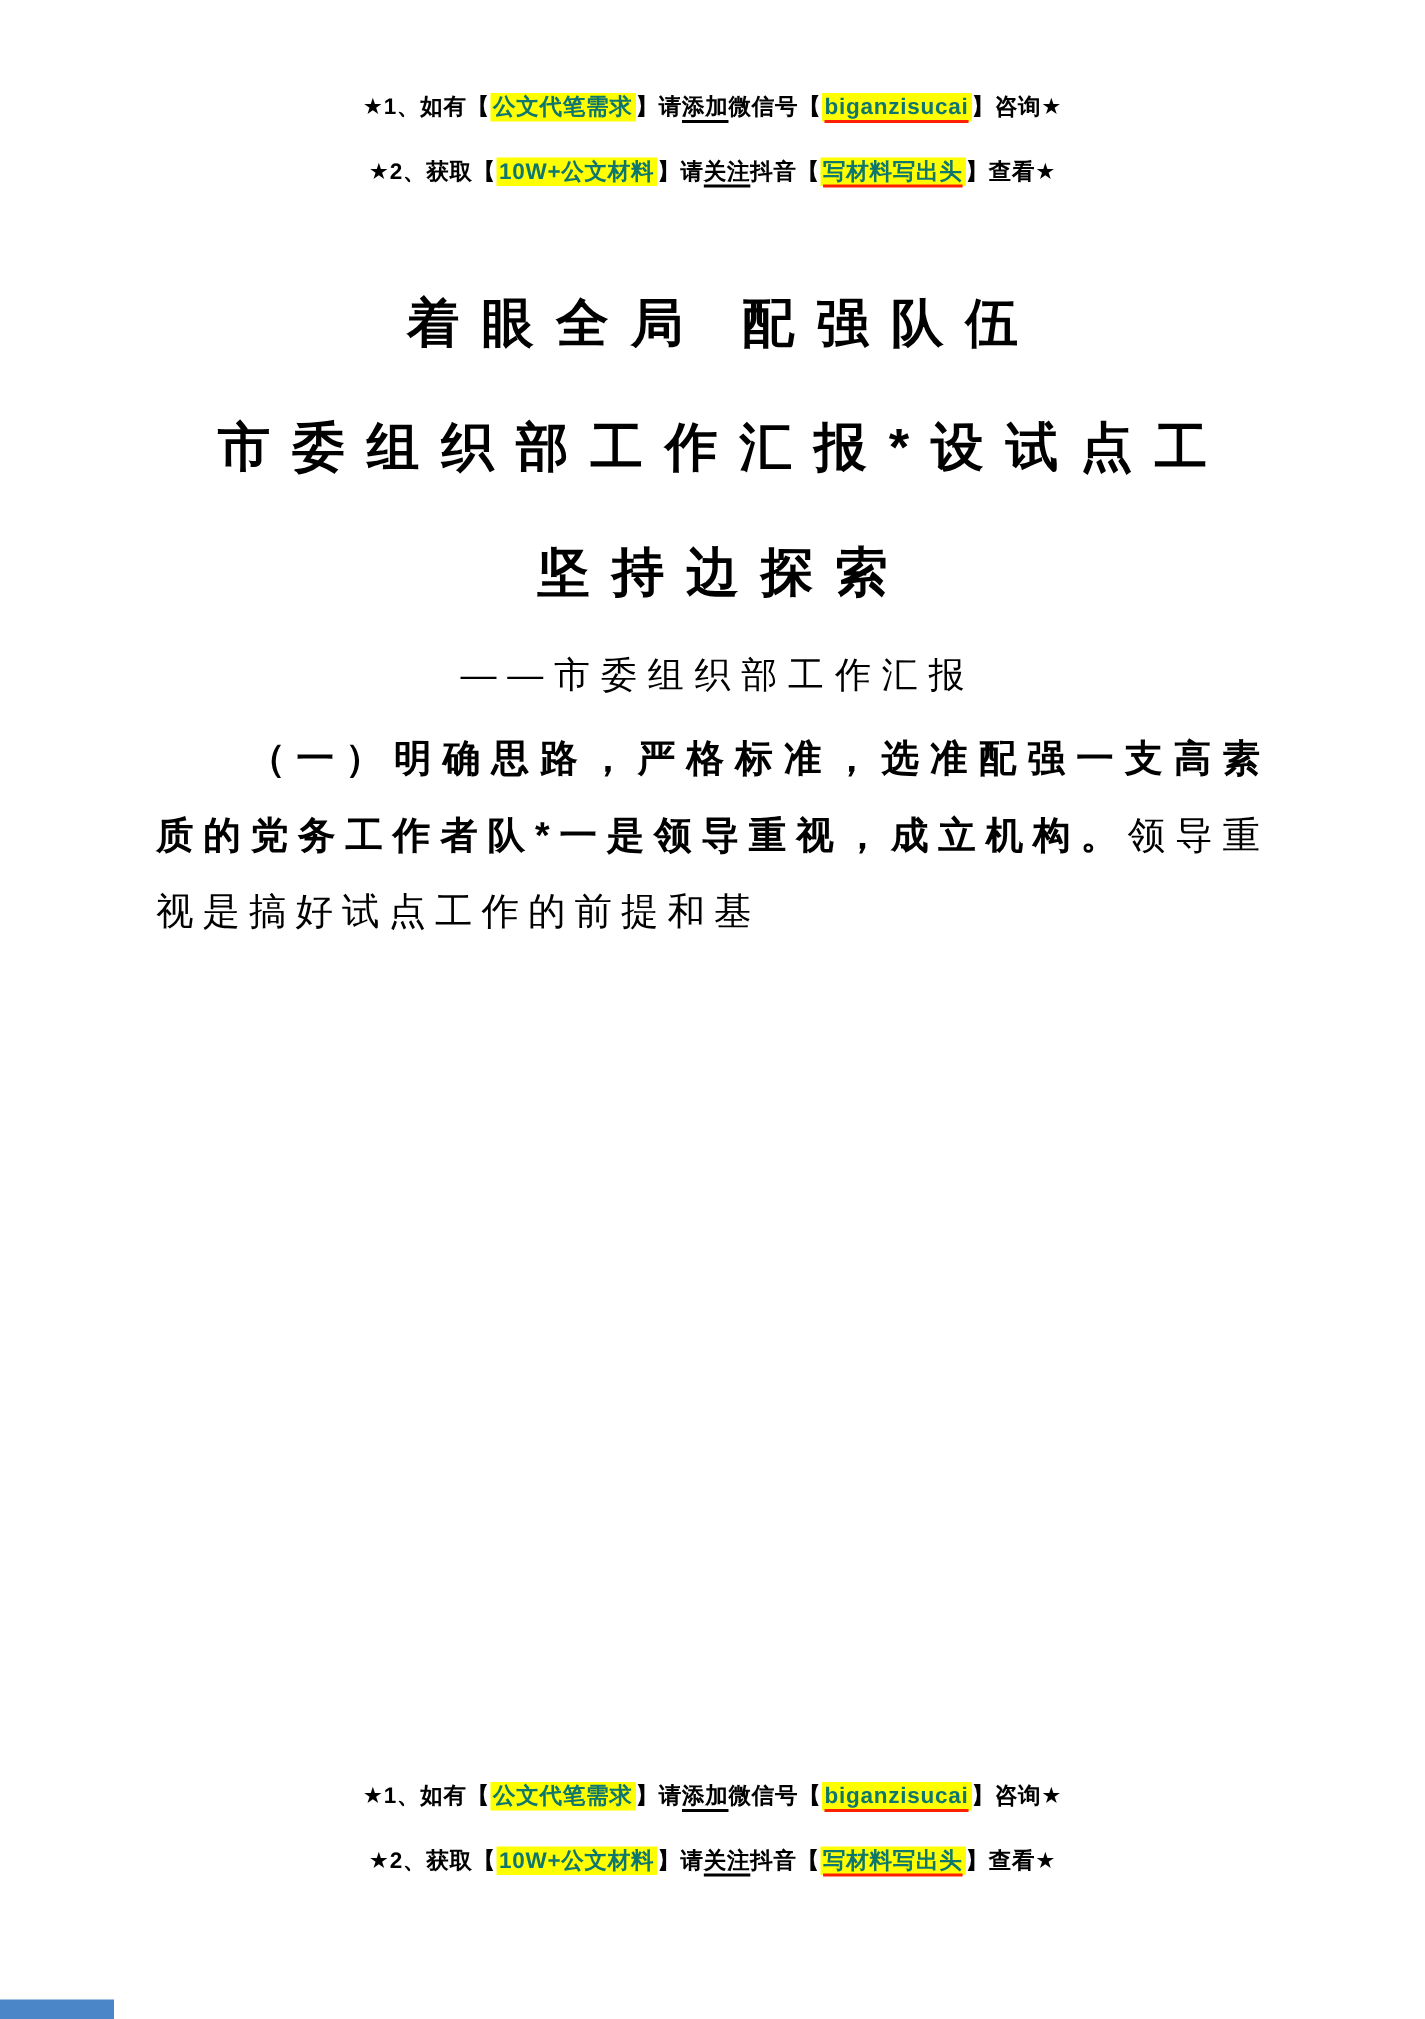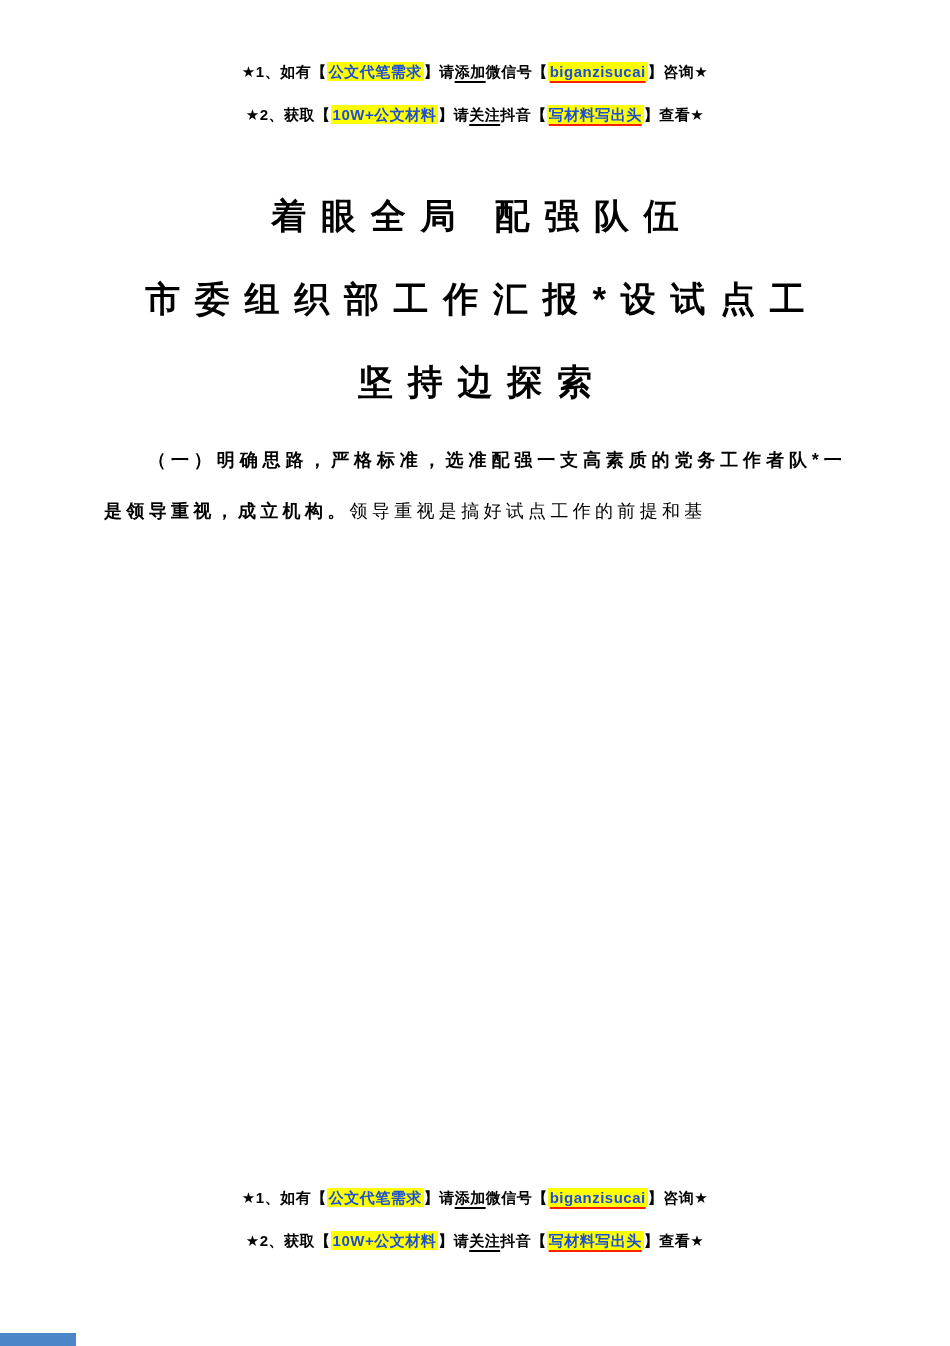--- a/index.html
+++ b/index.html
@@ -24,21 +24,21 @@
     white-space: nowrap;
   }
   .promo-top { padding-top: 50px; }
   .promo-bottom {
     position: absolute;
     left: 0; right: 0;
     bottom: 84px;
   }
   .hl {
     background: #ffff00;
-    color: #1d4ed8;
+    color: #0f766e;
     padding: 1px 2px;
   }
   .u {
     text-decoration: underline;
     text-decoration-thickness: 2px;
     text-underline-offset: 4px;
     text-align: center;
   }
   .hl.u { text-decoration-color: #ff2000; }
   
@@ -72,21 +72,21 @@
   }
   .section-heading {
     margin-top: 18px;
     font-size: 26px;
     line-height: 46px;
     letter-spacing: 0.22em;
     text-indent: 2.45em;
   }
   .para-2 {
     margin-top: 12px;
-    font-size: 18px;
+    font-size: 25px;
     line-height: 51px;
     letter-spacing: 0.24em;
     text-align: justify;
     text-indent: 2.45em;
   }
   .bold { font-weight: bold; }
   
   .blue-bar {
     position: absolute;
     left: 0;
@@ -105,20 +105,21 @@
     <div class="promo-line"><span>★1、如有【</span><span class="hl">公文代笔需求</span><span>】请</span><span class="u">添加</span><span>微信号【</span><span class="hl u">biganzisucai</span><span>】咨询★</span></div>
     <div class="promo-line"><span>★2、获取【</span><span class="hl">10W+公文材料</span><span>】请</span><span class="u">关注</span><span>抖音【</span><span class="hl u">写材料写出头</span><span>】查看★</span></div>
   </div>
 
   <h1 class="doc-title">
     <div>着眼全局 配强队伍</div>
     <div>市委组织部工作汇报*设试点工</div>
     <div>坚持边探索</div>
   </h1>
 
+  <div class="subtitle">——市委组织部工作汇报</div>
 
   <div class="body-area">
     <p class="para-2"><span class="bold">（一）明确思路，严格标准，选准配强一支高素质的党务工作者队*一是领导重视，成立机构。</span><span>领导重视是搞好试点工作的前提和基</span></p>
   </div>
 
   <div class="promo promo-bottom">
     <div class="promo-line"><span>★1、如有【</span><span class="hl">公文代笔需求</span><span>】请</span><span class="u">添加</span><span>微信号【</span><span class="hl u">biganzisucai</span><span>】咨询★</span></div>
     <div class="promo-line"><span>★2、获取【</span><span class="hl">10W+公文材料</span><span>】请</span><span class="u">关注</span><span>抖音【</span><span class="hl u">写材料写出头</span><span>】查看★</span></div>
   </div>
 

